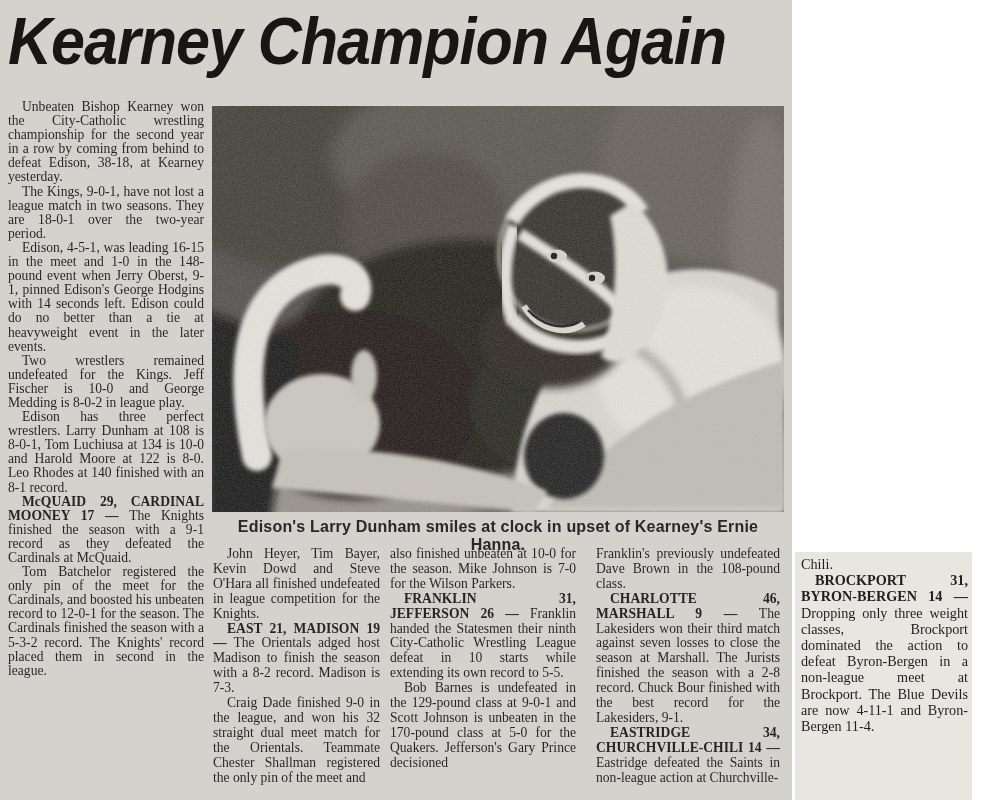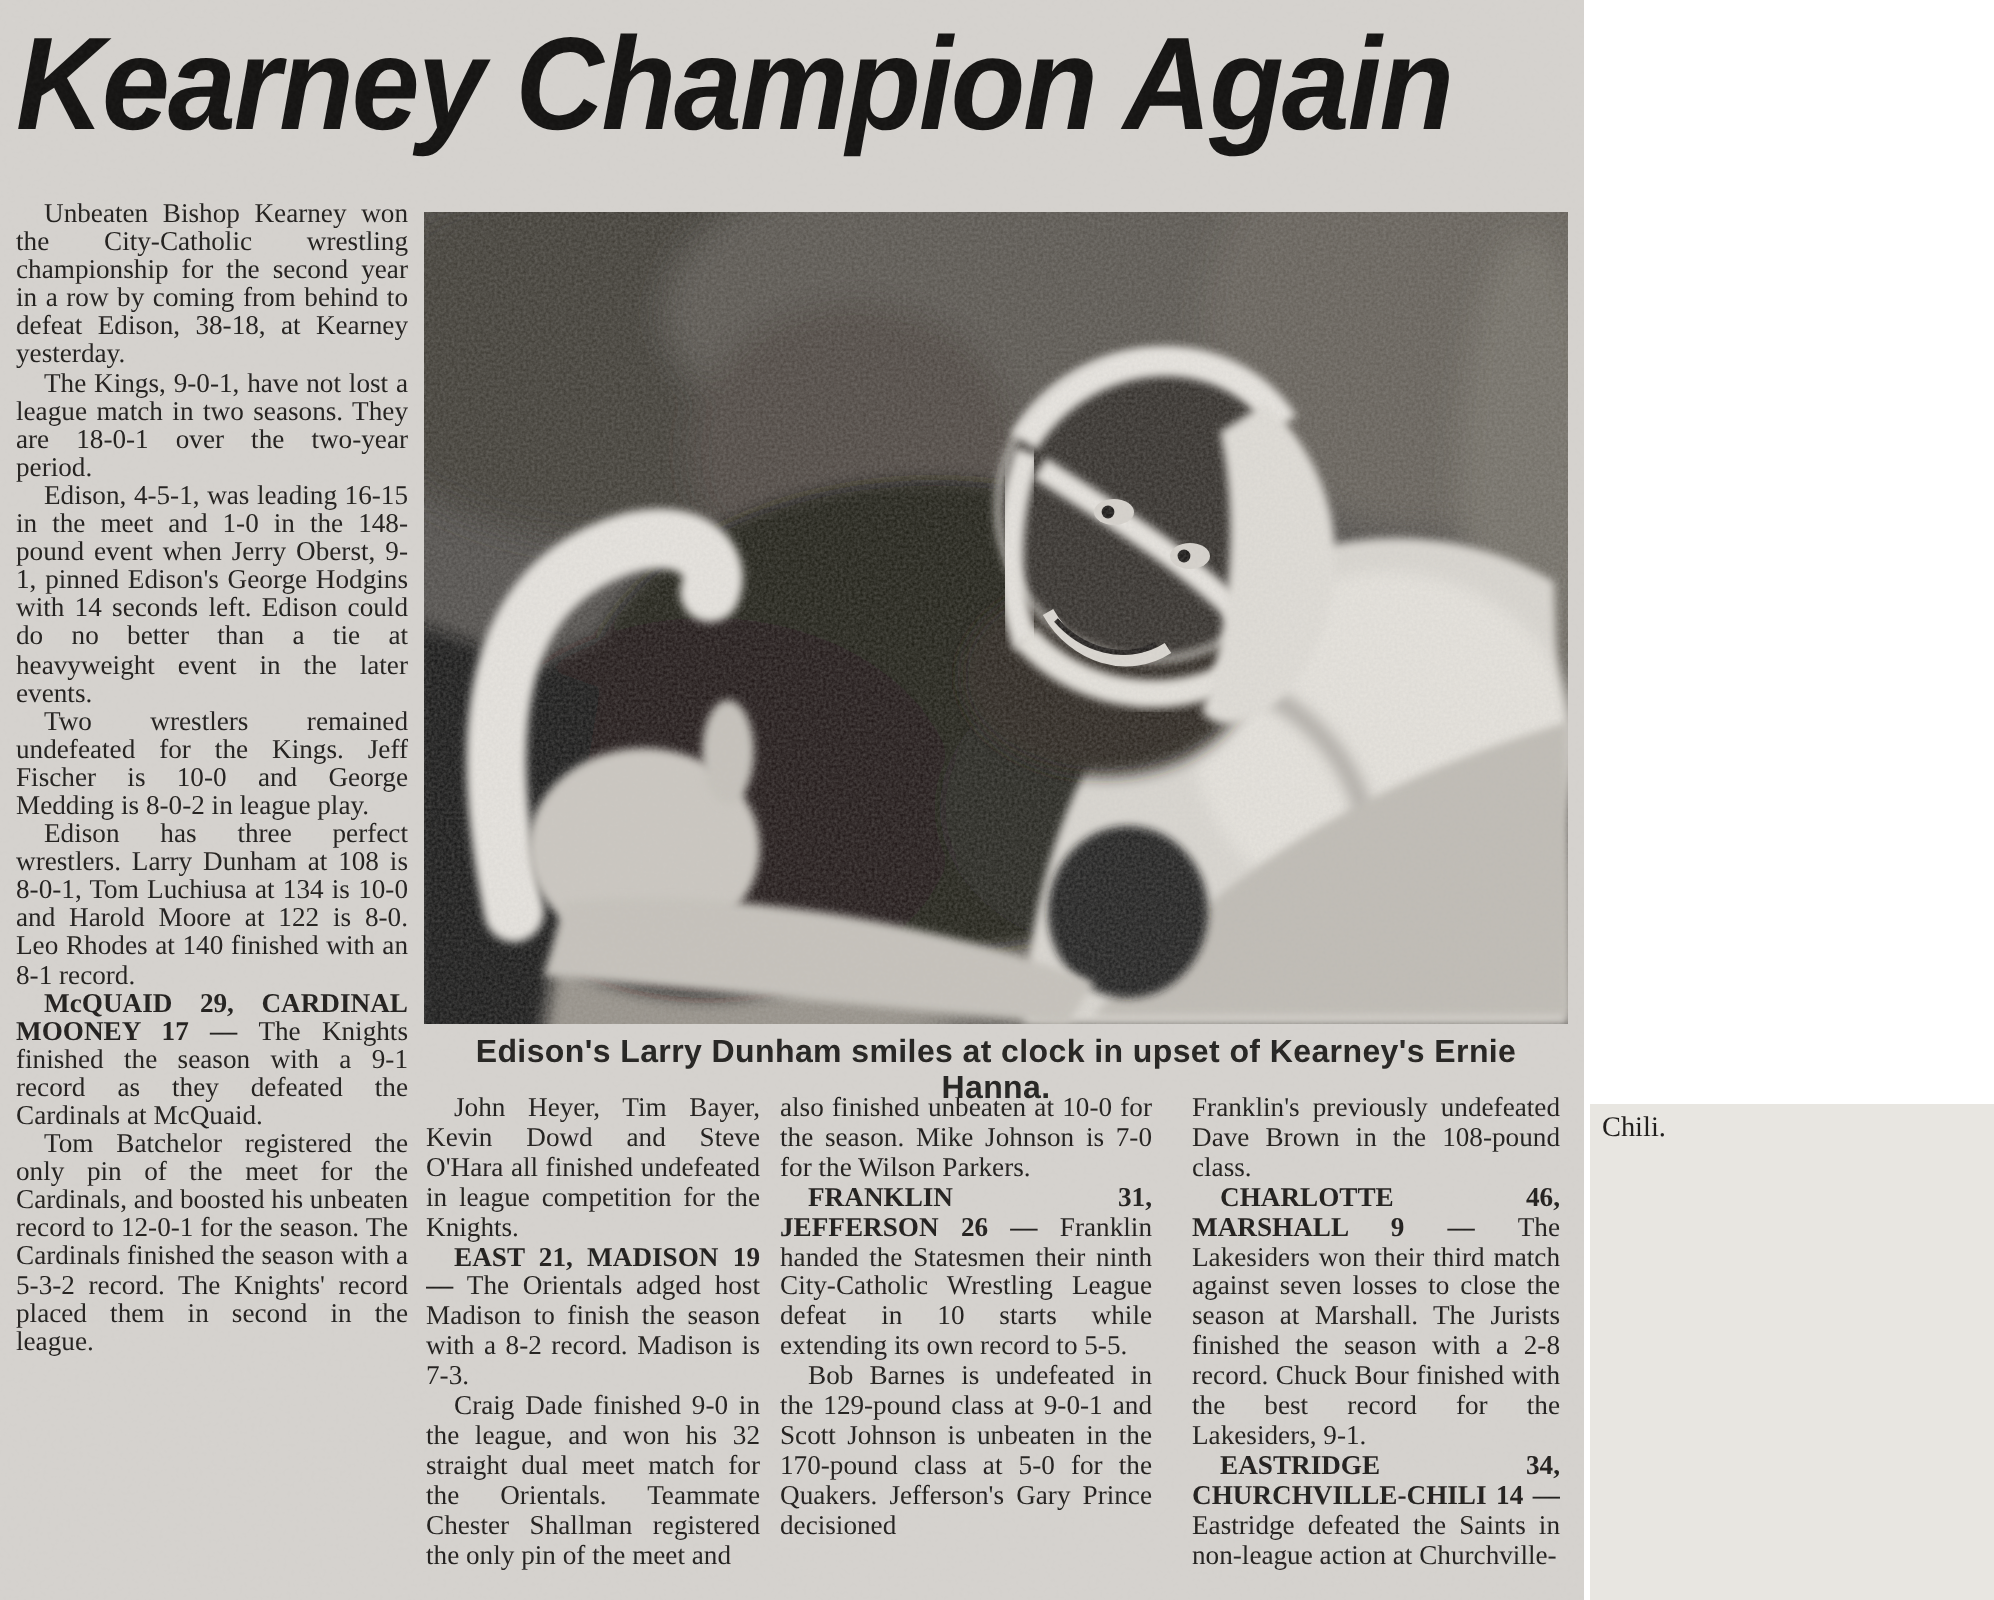--- a/index.html
+++ b/index.html
@@ -35,21 +35,21 @@
     position:absolute;left:212px;top:106px;width:572px;height:406px;
     background:#3f3c39;overflow:hidden;
   }
   .photo-frame svg{display:block;width:572px;height:406px;}
   .caption{
     position:absolute;left:212px;top:518px;width:572px;
     font-family:"Liberation Sans", sans-serif;font-weight:bold;
     font-size:16px;color:#242321;text-align:center;letter-spacing:0.2px;
   }
   .sidebar{
-    position:absolute;left:795px;top:552px;width:202px;height:248px;
+    position:absolute;left:795px;top:552px;width:177px;height:248px;
     background:#e8e6e1;color:#211f1d;box-sizing:border-box;
     padding:4px 4px 0 6px;text-align:justify;overflow:hidden;
     font-size:14.2px;line-height:16.2px;
   }
   .sidebar p{margin:0;text-indent:14px;}
   .sidebar p.noindent{text-indent:0;}
 </style>
 </head>
 <body>
 
@@ -164,13 +164,14 @@
         <feTurbulence type="fractalNoise" baseFrequency="0.5" numOctaves="2" seed="3" result="n"></feTurbulence>
         <feColorMatrix in="n" type="matrix" values="0 0 0 0 0.45  0 0 0 0 0.44  0 0 0 0 0.42  0 0 0 0.07 0"></feColorMatrix>
       </filter>
     </defs>
     <rect width="792" height="800" filter="url(#grainPaper)"></rect>
   </svg>
 </div>
 
 <div class="sidebar">
     <p class="noindent">Chili.</p>
+    <p><strong>BROCKPORT 31, BYRON-BERGEN 14 — </strong>Dropping only three weight classes, Brockport dominated the action to defeat Byron-Bergen in a non-league meet at Brockport. The Blue Devils are now 4-11-1 and Byron-Bergen 11-4.</p>
   </div>
 
 </body></html>

